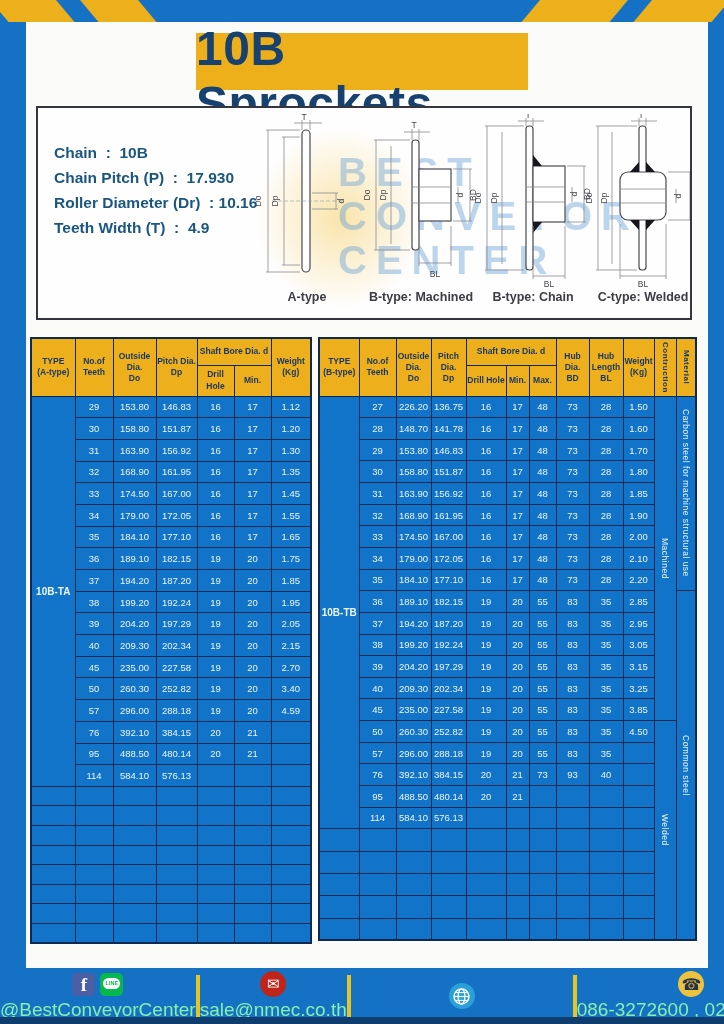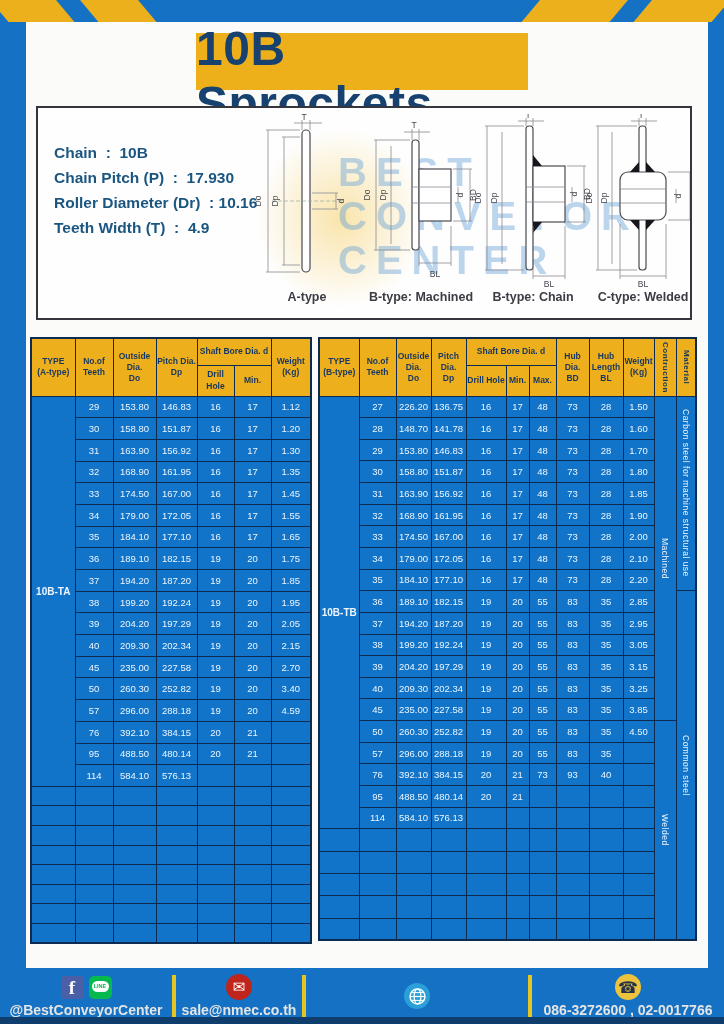--- a/index.html
+++ b/index.html
@@ -54,21 +54,21 @@
   #table-b tbody tr.empty-row{height:22.3px;}
   td.type-cell{font-size:10px;font-weight:bold;}
   th.vhead{writing-mode:vertical-rl;font-size:8px;letter-spacing:.5px;}
   td.vcell{writing-mode:vertical-rl;font-size:8.5px;letter-spacing:.5px;}
 
   
   .footer{position:absolute;left:0;top:968px;width:724px;height:56px;background:#1471c4;
           display:flex;align-items:center;}
   .fsec{display:flex;flex-direction:column;align-items:center;justify-content:center;gap:2px;}
   .fdiv{width:4px;height:42px;background:#e5c522;flex:0 0 auto;}
-  .flabel{color:#e5e5e5;font-weight:bold;font-size:14px;white-space:nowrap;}
+  .flabel{color:#86efac;font-weight:normal;font-size:19px;white-space:nowrap;}
   .irow{display:flex;gap:5px;align-items:center;height:26px;}
   .icon-fb{width:23px;height:23px;background:#4a5fa5;border-radius:4px;color:#fff;
            font-family:"Liberation Serif",serif;font-weight:bold;font-size:19px;
            display:flex;align-items:flex-end;justify-content:center;line-height:22px;}
   .icon-line{width:23px;height:23px;background:#06b94e;border-radius:5px;position:relative;}
   .icon-line .bub{position:absolute;left:3px;top:5px;width:17px;height:11px;background:#fff;
            border-radius:6px;color:#06b94e;font-size:5.5px;font-weight:bold;text-align:center;line-height:11px;}
   .icon-round{width:26px;height:26px;border-radius:50%;display:flex;align-items:center;justify-content:center;}
   .ic-mail{background:#c0251b;color:#fff;font-size:15px;}
   .ic-globe{background:#2ba0d8;}

